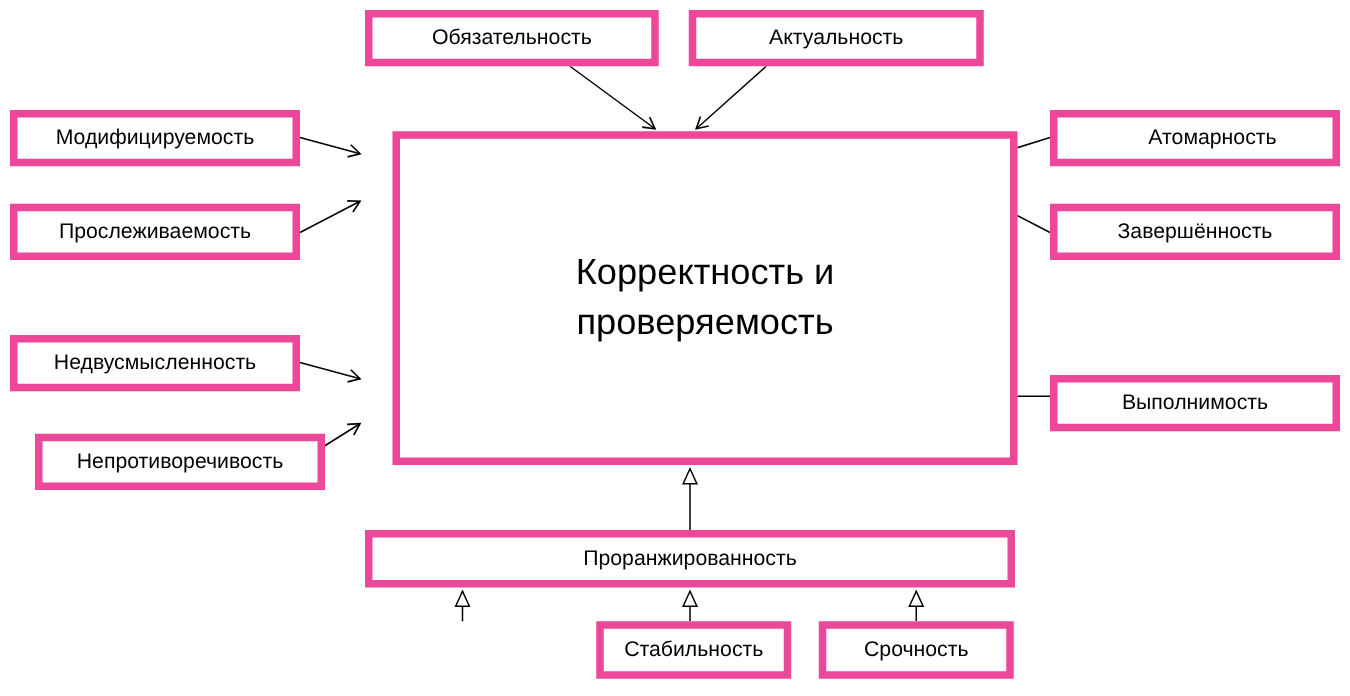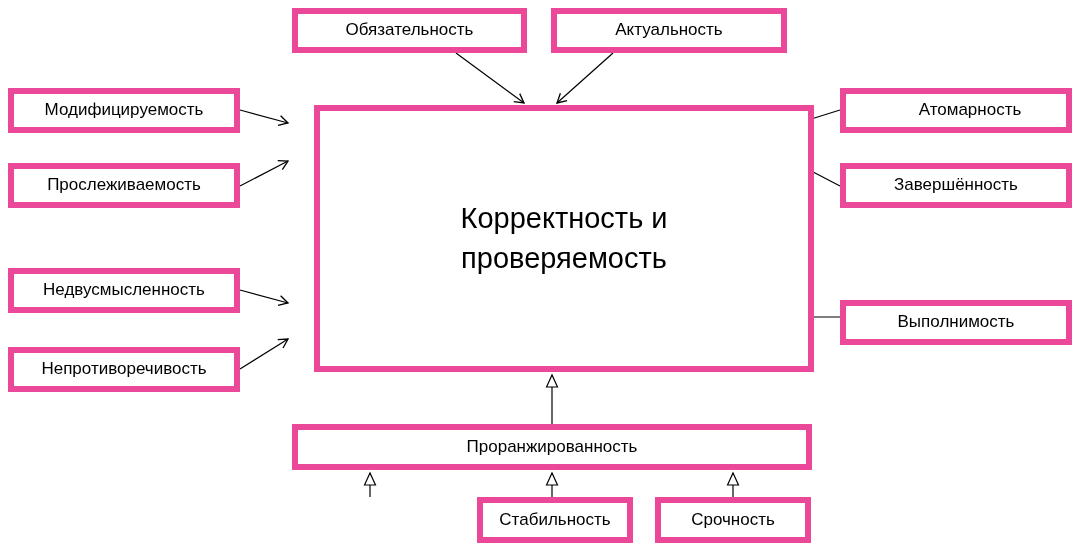--- a/index.html
+++ b/index.html
@@ -43,21 +43,21 @@
   }
   .center-box .center-label { max-width: 330px; }
 
   .n-top1  { left: 292px; top: 8px;  width: 235px; height: 45px; }
   .n-top2  { left: 551px; top: 8px;  width: 236px; height: 45px; }
 
   .n-left  { left: 8px;   width: 232px; height: 45px; }
   .n-left1 { top: 88px; }
   .n-left2 { top: 163px; }
   .n-left3 { top: 268px; }
-  .n-left4 { top: 347px; }
+  .n-left4 { top: 347px; margin-left: 20px; }
 
   .n-right  { left: 840px; width: 232px; height: 45px; }
   .n-right1 { top: 88px; padding-left: 28px; }
   .n-right2 { top: 163px; }
   .n-right3 { top: 300px; }
 
   .n-rank  { left: 292px; top: 424px; width: 520px; height: 46px; }
 
   .n-child  { top: 497px; width: 156px; height: 46px; }
   .n-child1 { left: 292px; }

